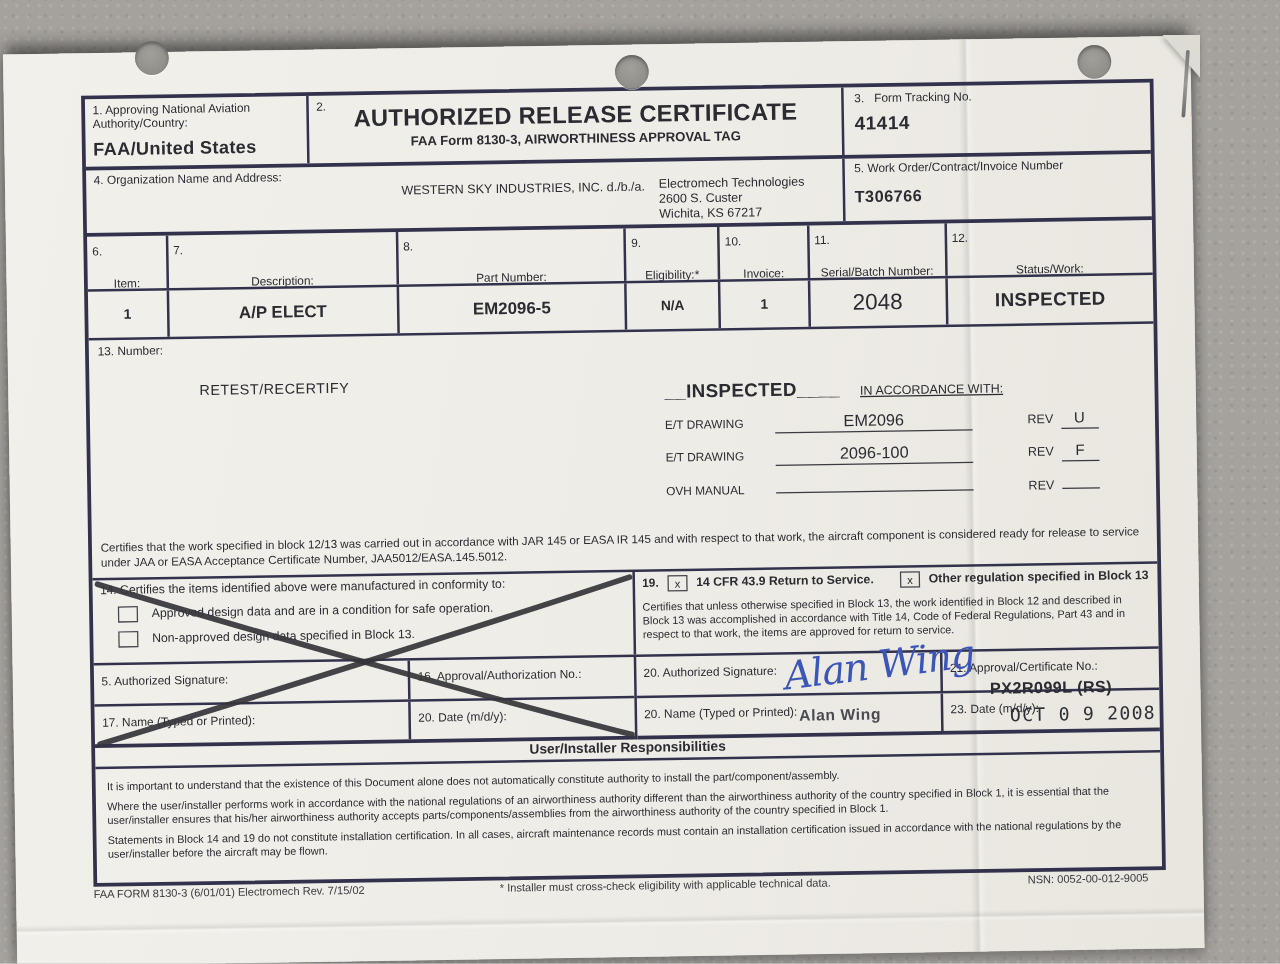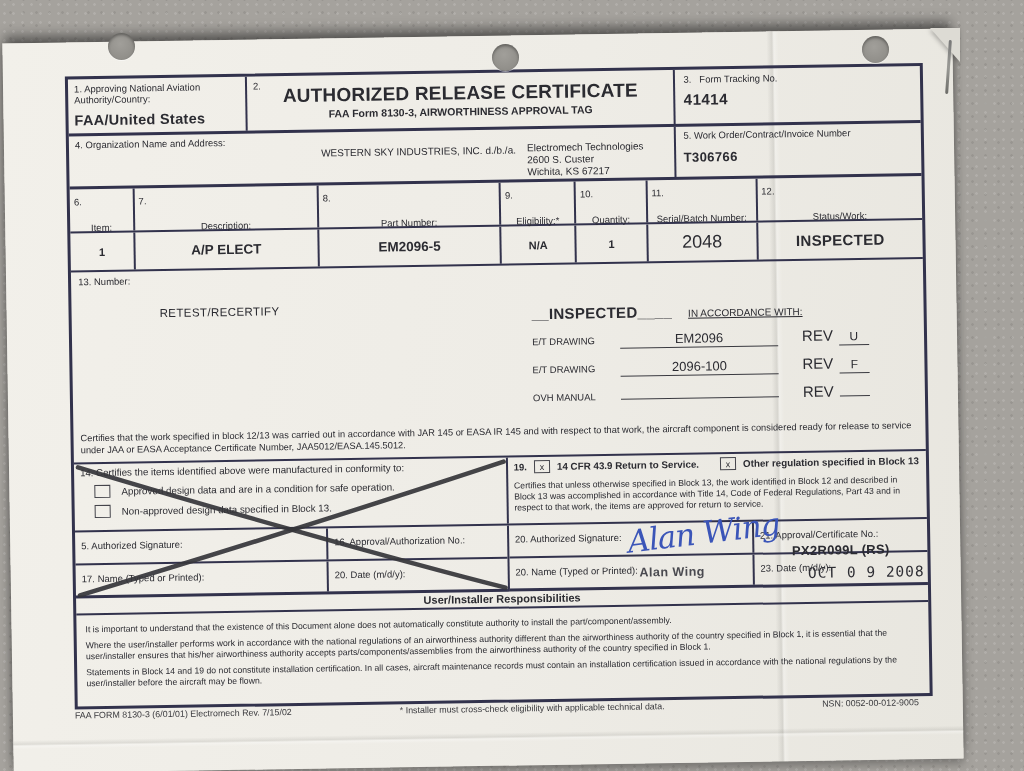--- a/index.html
+++ b/index.html
@@ -65,21 +65,21 @@
 
   .b13{ height:158px; position:relative; padding:4px 7px; }
   .remark{ position:absolute; left:88px; top:36px; font-size:11.5px; letter-spacing:.4px; }
   .inspcol{ position:absolute; right:14px; top:40px; width:378px; }
   .insp-head{ display:flex; align-items:baseline; }
   .insp-text{ font-size:15px; font-weight:bold; letter-spacing:.3px; }
   .accord{ font-size:10px; text-decoration:underline; margin-left:16px; }
   .dline{ display:flex; align-items:baseline; margin-top:9px; }
   .dline .dl{ width:88px; font-size:9.5px; }
   .dline .dv{ width:158px; border-bottom:1.5px solid #3a3a40; text-align:center; font-size:13px; padding-bottom:1px; }
-  .dline .rl{ font-size:15px; margin-left:24px; }
+  .dline .rl{ font-size:10px; margin-left:44px; }
   .dline .rv{ width:30px; border-bottom:1.5px solid #3a3a40; text-align:center; font-size:12px; margin-left:6px; padding-bottom:1px; min-height:13px; }
 
   .jar{ height:34px; border-bottom:2px solid var(--ink); font-size:9.3px; line-height:1.32; padding:2px 7px; }
 
   .bottomblocks{ position:relative; }
   .r1419{ display:flex; height:68px; border-bottom:2px solid var(--ink); }
   .b14{ width:50.9%; border-right:2px solid var(--ink); padding:3px 6px; font-size:9.8px; }
   .cbrow{ display:flex; align-items:center; margin:7px 0 0 14px; }
   .cbrow .cb{ width:16px; height:13px; border:1.5px solid #45454c; margin-right:11px; flex:none; }
   .b19{ flex:1; padding:3px 6px; font-size:9.8px; }
@@ -152,21 +152,21 @@
             <span>Work Order/Contract/Invoice Number</span></div>
           <div class="val">T306766</div>
         </div>
       </div>
 
       <div class="r3h">
         <div class="c w6"><span class="num">6.</span><span class="clab">Item:</span></div>
         <div class="c w7"><span class="num">7.</span><span class="clab">Description:</span></div>
         <div class="c w8"><span class="num">8.</span><span class="clab">Part Number:</span></div>
         <div class="c w9"><span class="num">9.</span><span class="clab">Eligibility:*</span></div>
-        <div class="c w10"><span class="num">10.</span><span class="clab">Quantity:</span></div>
+        <div class="c w10"><span class="num">10.</span><span class="clab">Invoice:</span></div>
         <div class="c w11"><span class="num">11.</span><span class="clab">Serial/Batch Number:</span></div>
         <div class="c w12"><span class="num">12.</span><span class="clab">Status/Work:</span></div>
       </div>
 
       <div class="r3v">
         <div class="c w6 v6">1</div>
         <div class="c w7 v7">A/P ELECT</div>
         <div class="c w8 v8">EM2096-5</div>
         <div class="c w9 v9">N/A</div>
         <div class="c w10 v10">1</div>

